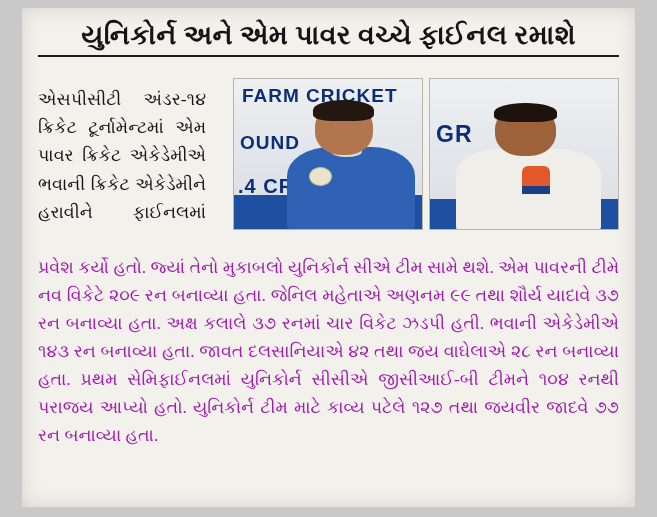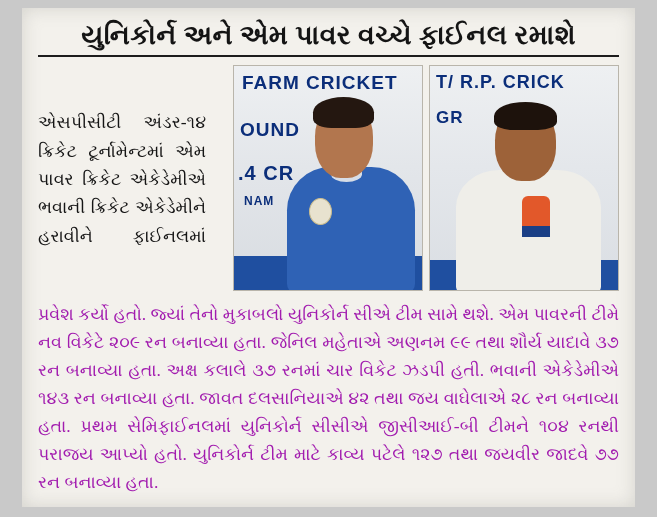--- a/index.html
+++ b/index.html
@@ -58,21 +58,21 @@
     color: #151515;
     text-align: justify;
     text-align-last: justify;
     font-weight: 500;
     padding-top: 2px;
   }
   .photos {
     flex: 1 1 auto;
     display: flex;
     gap: 6px;
-    height: 226px;
+    height: 152px;
   }
   .photo {
     position: relative;
     flex: 1 1 0;
     overflow: hidden;
     border: 1px solid #b9b5ab;
     background: #6f87a8;
   }
   
   .p1-banner {
@@ -161,21 +161,21 @@
   }
   .p2-banner .bandtext {
     position: absolute;
     color: #0b2e7a;
     font-family: "Liberation Sans", sans-serif;
     font-weight: bold;
     letter-spacing: 1px;
     white-space: nowrap;
   }
   .p2-t1 { top: 6px;  left: 6px;  font-size: 18px; }
-  .p2-t2 { top: 42px; left: 6px;  font-size: 17px; }
+  .p2-t2 { top: 42px; left: 6px;  font-size: 23px; }
   .p2-stripe {
     position: absolute;
     left: 0; right: 0; bottom: 0;
     height: 30px;
     background: #1f4fa0;
   }
   .p2-person {
     position: absolute;
     left: 14%;
     bottom: 0;
@@ -262,21 +262,20 @@
             <div class="p1-body"></div>
             <div class="p1-collar"></div>
             <div class="p1-logo"></div>
             <div class="p1-head"></div>
             <div class="p1-hair"></div>
           </div>
         </div>
 
         <div class="photo">
           <div class="p2-banner">
-            <span class="bandtext p2-t1">T/ R.P.           CRICK</span>
             <span class="bandtext p2-t2">GR</span>
             <div class="p2-stripe"></div>
           </div>
           <div class="p2-person">
             <div class="p2-body"></div>
             <div class="p2-crest"></div>
             <div class="p2-head"></div>
             <div class="p2-hair"></div>
           </div>
         </div>

